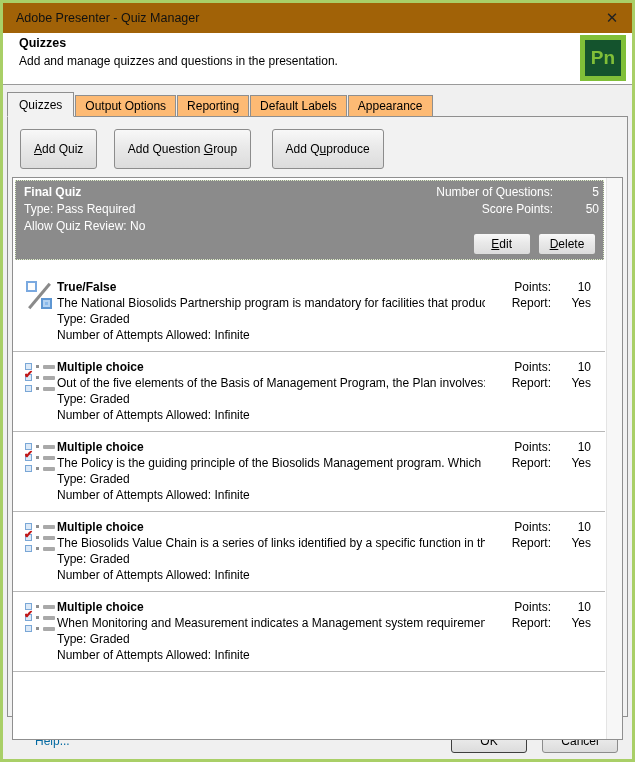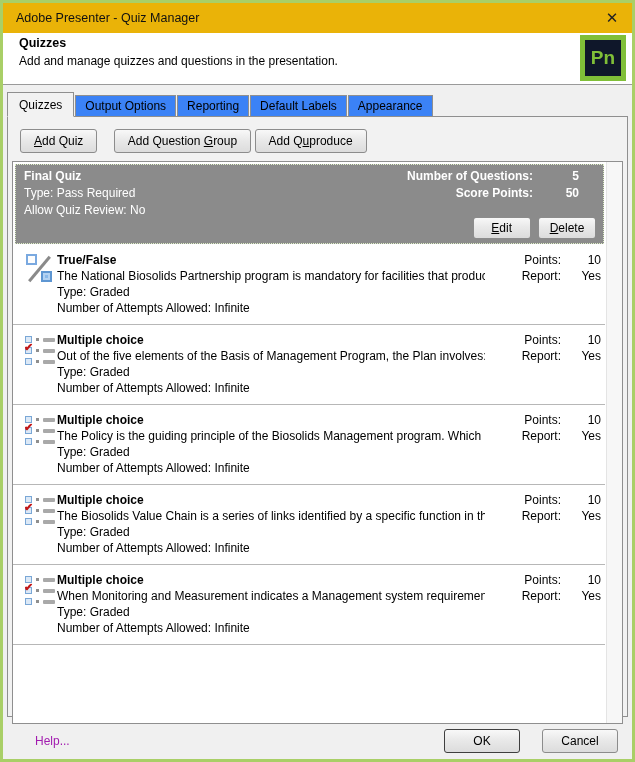--- a/index.html
+++ b/index.html
@@ -5,78 +5,78 @@
   * { margin:0; padding:0; box-sizing:border-box; }
   html,body { background:#d7d7d7; }
   body { font-family:"Liberation Sans", sans-serif; font-size:12px; color:#000; }
 
   .window {
     position:relative; width:635px; height:762px;
     border:3px solid #a9cf67; background:#f0f0f0; overflow:hidden;
   }
 
   
-  .titlebar { position:relative; height:30px; background:#eab308; }
+  .titlebar { position:relative; height:30px; background:#a16207; }
   .titlebar .title { position:absolute; left:13px; top:8px; font-size:12.5px; color:#111; }
   .close-btn { position:absolute; right:10px; top:5px; width:20px; height:20px;
     font-size:15px; line-height:20px; text-align:center; color:#222; cursor:pointer; }
 
   
   .header { position:relative; height:52px; background:#fff; border-bottom:1px solid #9a9a9a; padding:3px 16px; }
   .header-title { font-weight:bold; font-size:12.5px; margin-bottom:4px; }
   .header-sub { font-size:12px; }
   .pn-logo { position:absolute; right:6px; top:2px; width:46px; height:46px;
     background:#80bf38; display:flex; align-items:center; justify-content:center; }
-  .pn-inner { width:36px; height:36px; background:#0f172a; color:#80bf38;
+  .pn-inner { width:36px; height:36px; background:#14532d; color:#80bf38;
     font-weight:bold; font-size:19px; display:flex; align-items:center; justify-content:center; }
 
   
   .tabstrip { display:flex; align-items:flex-end; padding:7px 0 0 4px; position:relative; z-index:2; }
-  .tab { border:1px solid #8f8f8f; background:#3b82f6; padding:3px 9px 3px;
+  .tab { border:1px solid #8f8f8f; background:#fdba74; padding:3px 9px 3px;
     margin-right:1px; margin-bottom:-1px; font-size:12px; cursor:pointer; }
   .tab.active { padding:5px 11px 4px; background:#f2f2f2; border-bottom:1px solid #f2f2f2; }
 
   
   .tabpage { position:relative; margin:0 4px; border:1px solid #8f8f8f; background:#f2f2f2;
     height:601px; padding:12px 3px 0 3px; }
 
   
   .btn { display:inline-block; background:linear-gradient(#f8f8f8,#e9e9e9 45%,#dcdcdc);
-    border:1px solid #8c8c8c; border-radius:3px; padding:4px 13px; font-size:12px;
+    border:1px solid #8c8c8c; border-radius:3px; padding:12px 13px; font-size:12px;
     color:#000; text-align:center; cursor:pointer; }
   .btn .mn { text-decoration:underline; }
 
   .toolbar { margin:0 0 8px 9px; }
   .toolbar .btn.b1 { margin-right:13px; }
-  .toolbar .btn.b2 { }
+  .toolbar .btn.b2 { margin-right:17px; }
 
   
   .listbox { position:relative; margin:3px 1px 0 1px; height:563px; background:#fff;
     border:1px solid #8f8f8f; overflow:hidden; }
   .list-gutter { position:absolute; top:0; right:0; bottom:0; width:16px;
     background:#f7f7f7; border-left:1px solid #e4e4e4; }
 
   
-  .quizpanel { position:relative; margin:2px 18px 1px 2px; height:80px; background:#8b8b8b;
+  .quizpanel { position:relative; margin:2px 18px 12px 2px; height:80px; background:#8b8b8b;
     border:1px dotted #ddeec6; color:#fff; padding:3px 8px; cursor:default; }
   .qz-name { font-weight:bold; line-height:17px; }
   .qz-line { line-height:17px; }
-  .qz-stats { position:absolute; top:3px; right:24px; text-align:right;font-weight:bold; }
+  .qz-stats { position:absolute; top:3px; right:4px; text-align:right; }
   .qz-stat-row { line-height:17px; }
   .qz-stat-row .lbl { display:inline-block; text-align:right; }
   .qz-stat-row .val { display:inline-block; width:46px; text-align:right; }
   .qz-buttons { position:absolute; right:7px; bottom:4px; }
   .qz-buttons .btn { width:58px; padding:3px 0; margin-left:4px; }
 
   
   .question { position:relative; height:80px; border-bottom:1px solid #b7b7b7;
     padding:7px 120px 0 44px; margin-right:17px; }
   .q-title { font-weight:bold; line-height:16px; }
   .q-text, .q-type, .q-attempts { line-height:16px; white-space:nowrap; overflow:hidden; }
-  .q-stats { position:absolute; top:7px; right:4px; }
+  .q-stats { position:absolute; top:7px; right:14px; }
   .q-stat-row { line-height:16px; text-align:right; }
   .q-stat-row .lbl { display:inline-block; width:54px; text-align:right; }
   .q-stat-row .val { display:inline-block; width:40px; text-align:right; }
 
   
   .q-icon { position:absolute; left:12px; top:9px; width:30px; height:32px; }
   .icon-tf, .icon-mc { position:absolute; inset:0; }
 
   .tf-line { position:absolute; left:13px; top:-1px; width:3px; height:32px;
     background:#8a8a8a; transform:rotate(40deg); }
@@ -88,22 +88,22 @@
   .icon-mc { display:flex; flex-direction:column; gap:4px; padding-top:2px; }
   .mc-row { display:flex; align-items:center; gap:4px; height:7px; }
   .mc-box { width:7px; height:7px; border:1px solid #7aa7d6; background:#dce9f7; position:relative; }
   .mc-row.checked .mc-box::after { content:"✔"; position:absolute; left:-2px; top:-7px;
     color:#c41616; font-size:11px; font-weight:bold; }
   .mc-dot { width:3px; height:3px; background:#8f8f8f; }
   .mc-dash { width:12px; height:4px; background:#a9a9a9; border-radius:1px; }
 
   
   .footer { display:flex; align-items:center; height:48px; padding:0 14px 0 32px; }
-  .help-link { color:#a21caf; cursor:pointer; margin-right:auto; }
-  .footer .btn { width:76px; padding:4px 0;margin-left:7px; }
+  .help-link { color:#0369a1; cursor:pointer; margin-right:auto; }
+  .footer .btn { width:76px; padding:4px 0; }
   .footer .btn.ok { margin-right:15px; border:1px solid #3f3f3f; }
 </style>
 </head>
 <body>
 
 <div class="window">
 
   <div class="titlebar">
     <span class="title">Adobe Presenter - Quiz Manager</span>
     <span class="close-btn">✕</span>

